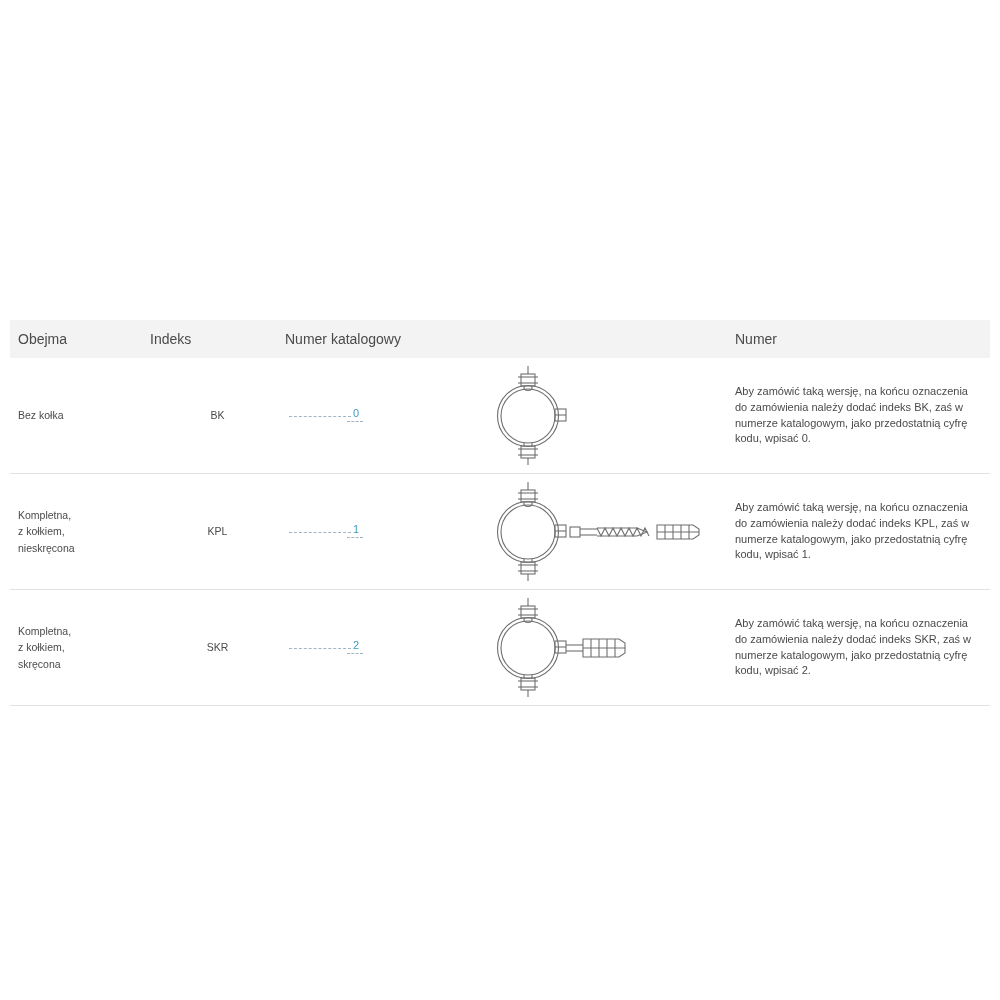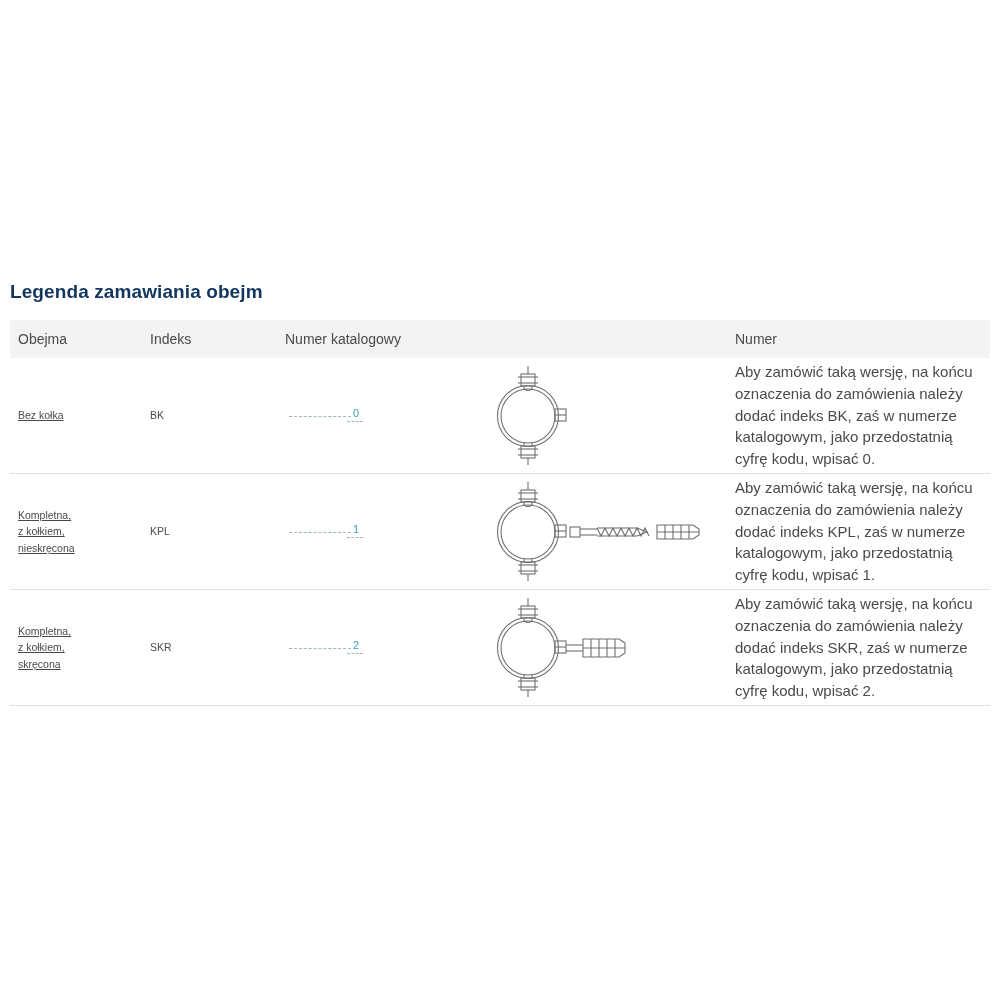--- a/index.html
+++ b/index.html
@@ -53,24 +53,24 @@
     display: flex;
     align-items: center;
     border-bottom: 1px solid #e2e2e2;
     min-height: 115px;
     font-size: 10.5px;
     color: #4a4a4a;
   }
   .trow:first-of-type { border-top: none; }
   .cell-label {
     line-height: 1.55;
-    text-decoration: underline;
   }
   .cell-index {
     line-height: 1.55;
+    text-align: center;
   }
   .catnum {
     position: relative;
     width: 78px;
     height: 14px;
     margin-left: 4px;
   }
   .catnum .dashes {
     position: absolute;
     left: 0;
@@ -86,39 +86,38 @@
     color: #3c9bbf;
   }
   .catnum .underline {
     position: absolute;
     right: 4px;
     top: 12px;
     width: 16px;
     border-top: 1px dashed #9fb6c6;
   }
   .cell-desc {
-    font-size: 15px;
+    font-size: 11px;
     line-height: 1.45;
     color: #4a4a4a;
     padding-right: 10px;
   }
   .drawing {
     display: flex;
     align-items: center;
     justify-content: flex-start;
     padding-left: 10px;
   }
   svg { display: block; }
 </style>
 </head>
 <body>
 
 <div class="page">
 
-  <div class="title">Legenda zamawiania obejm</div>
 
   <div class="table">
 
     <div class="thead">
       <div class="col-obejma">Obejma</div>
       <div class="col-indeks">Indeks</div>
       <div class="col-numer">Numer katalogowy</div>
       <div class="col-rysunek"></div>
       <div class="col-opis">Numer</div>
     </div>

